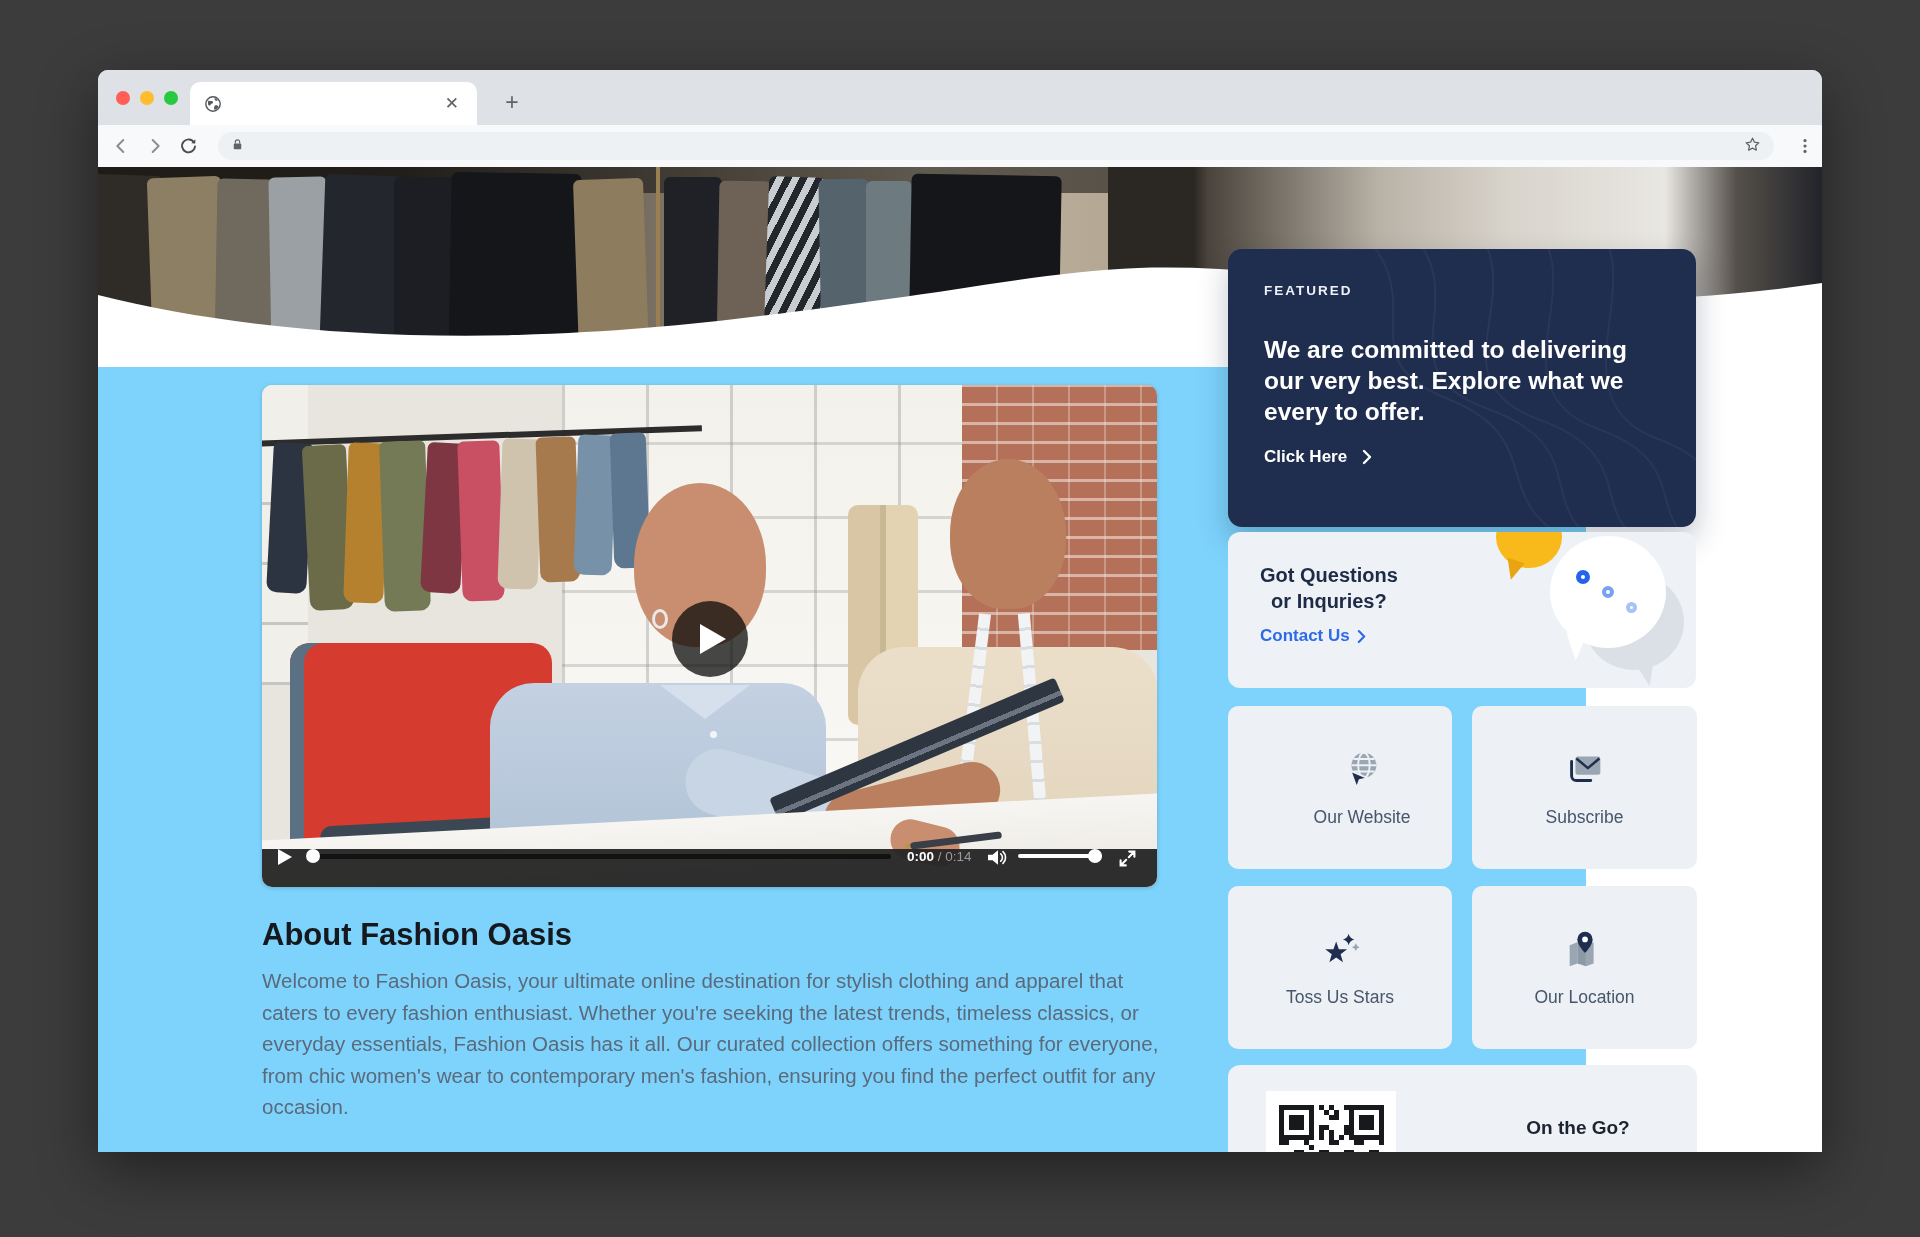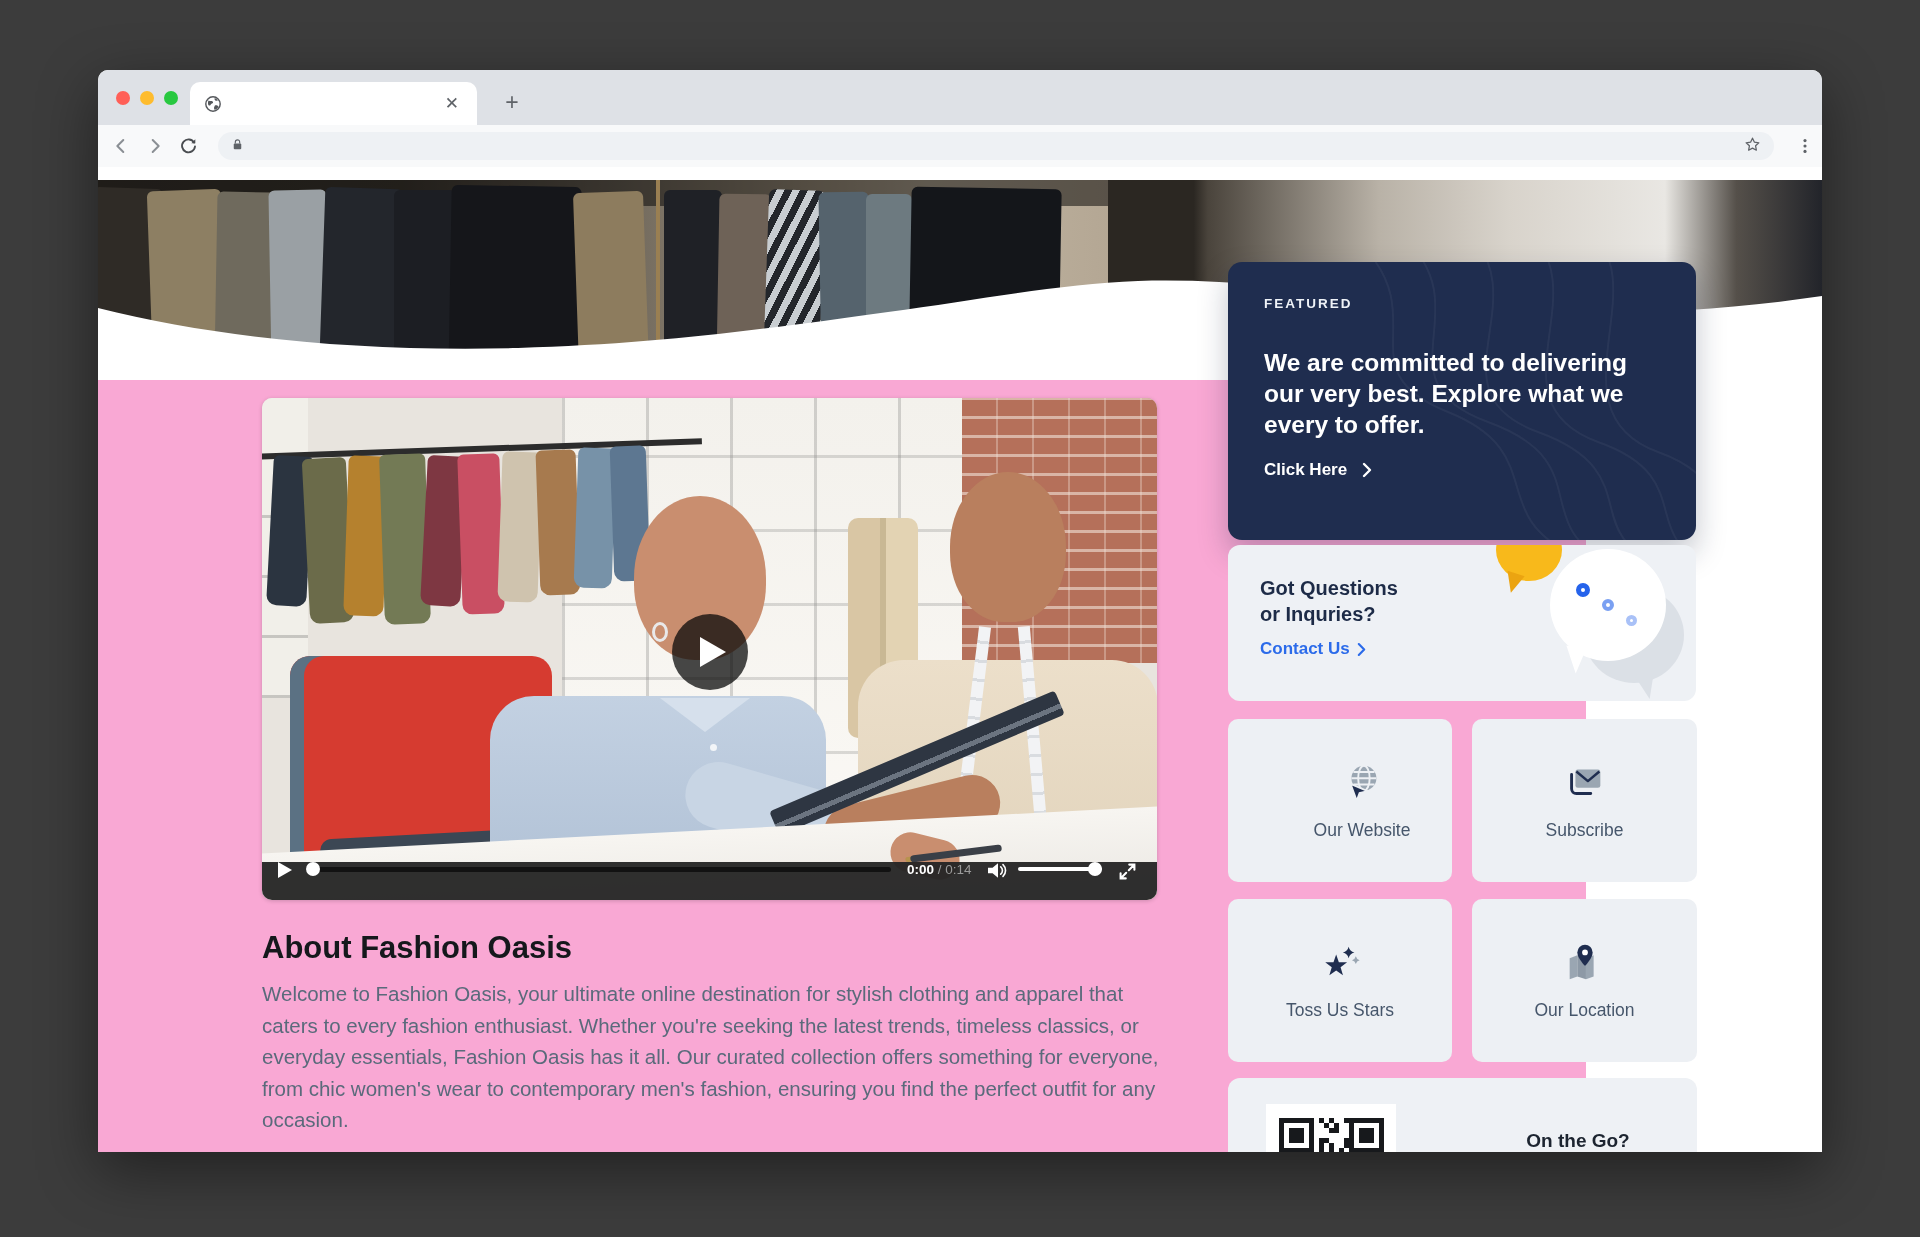--- a/index.html
+++ b/index.html
@@ -25,21 +25,21 @@
 
   .toolbar{ position:absolute; left:0; top:55px; width:100%; height:42px; background:#f8f9fa;
             display:flex; align-items:center; }
   .navbtn{ width:34px; height:34px; display:flex; align-items:center; justify-content:center; cursor:pointer; }
   .navbtn:first-child{ margin-left:6px; }
   .addressbar{ position:relative; margin-left:12px; width:1558px; height:28px; background:#eef1f4;
                border-radius:14px; display:flex; align-items:center; padding:0 12px; cursor:text; }
   .addr-url{ flex:1; font-size:13px; color:#202124; margin-left:8px; }
   .menu-dots{ margin-left:14px; }
 
-  .content{ position:absolute; left:0; top:97px; width:1488px; height:985px; background:#f9a8d4;margin-top:13px; }
+  .content{ position:absolute; left:0; top:97px; width:1488px; height:985px; background:#7dd3fc; }
 
   
   .hero{ position:absolute; left:0; top:0; width:1724px; height:200px; overflow:hidden; }
   .hero-left{ position:absolute; left:0; top:0; width:1010px; height:200px;
      background:linear-gradient(90deg,#332f29 0%,#3a352e 30%,#6f675b 52%,#a79a85 70%,#c2b6a2 82%,#b4a794 100%); }
   .hero-right{ position:absolute; left:1010px; top:0; width:714px; height:200px;
      background:linear-gradient(90deg,#2b2722 0%,#2b2722 12%,#4a443c 14%,#b9b2a7 38%,#d8d3cb 56%,#e9e7e3 78%,#55504a 88%,#22242a 100%); }
   .g{ position:absolute; border-radius:6px 6px 10px 10px; }
   .rail{ position:absolute; left:0; top:0; width:1010px; height:26px; background:rgba(15,13,11,.55); }
   .rope{ position:absolute; left:558px; top:0; width:4px; height:200px; background:#9a7f52; }
@@ -51,21 +51,21 @@
   .featured .contours{ position:absolute; inset:0; opacity:.9; }
   .eyebrow{ position:relative; font-size:13.5px; letter-spacing:2px; font-weight:600; color:#eef2f7; }
   .headline{ position:relative; margin-top:36px; font-size:24.5px; line-height:31px; font-weight:700; color:#fff; }
   .cta{ position:relative; margin-top:20px; display:flex; align-items:center; gap:15px;
         font-size:17px; font-weight:700; color:#fff; cursor:pointer; width:max-content; }
 
   
   .inquiry{ position:absolute; left:1130px; top:365px; width:468px; height:156px; background:#eef1f5;
             border-radius:12px; overflow:hidden; }
   .inq-text{ position:absolute; left:32px; top:30px; }
-  .inq-title{ font-size:20px; font-weight:700; color:#1d2b47; line-height:26px; }
+  .inq-title{ font-size:20px; font-weight:700; color:#1d2b47; line-height:26px;text-align:center; }
   .inq-cta{ margin-top:12px; display:flex; align-items:center; gap:7px; font-size:17px; font-weight:700;
             color:#2b6bea; cursor:pointer; width:max-content; }
   .bubbles{ position:absolute; right:16px; top:0; width:190px; height:156px; }
   .bub-yellow{ position:absolute; left:6px; top:-26px; width:66px; height:62px; border-radius:50%; background:#f8b91b; }
   .bub-yellow:after{ content:""; position:absolute; left:8px; bottom:-12px; width:0; height:0;
         border-left:10px solid transparent; border-right:8px solid transparent; border-top:20px solid #eba411; transform:rotate(18deg);}
   .bub-gray{ position:absolute; right:-4px; top:42px; width:100px; height:96px; border-radius:50%; background:#dbe0e6; }
   .bub-gray:after{ content:""; position:absolute; right:26px; bottom:-16px; width:0; height:0;
         border-left:8px solid transparent; border-right:12px solid transparent; border-top:26px solid #dbe0e6; transform:rotate(-16deg);}
   .bub-white{ position:absolute; right:14px; top:4px; width:116px; height:112px; border-radius:50%; background:#fff; }

